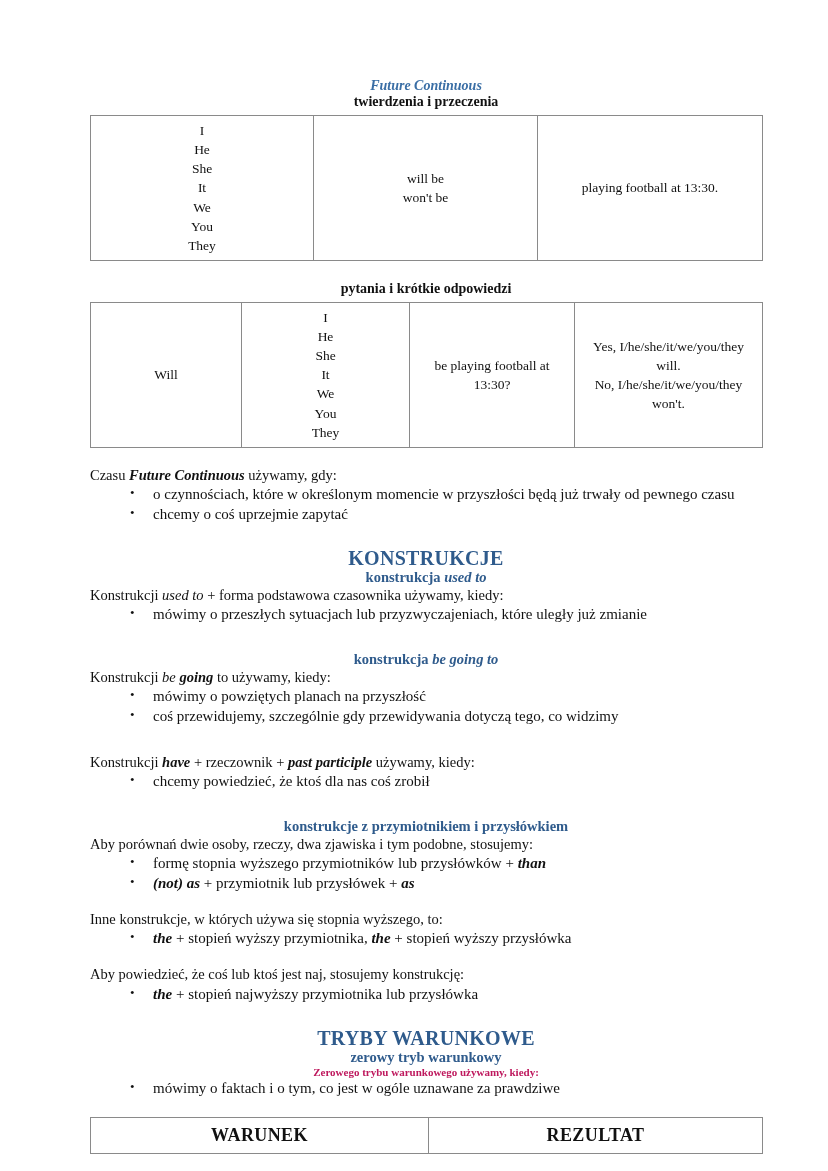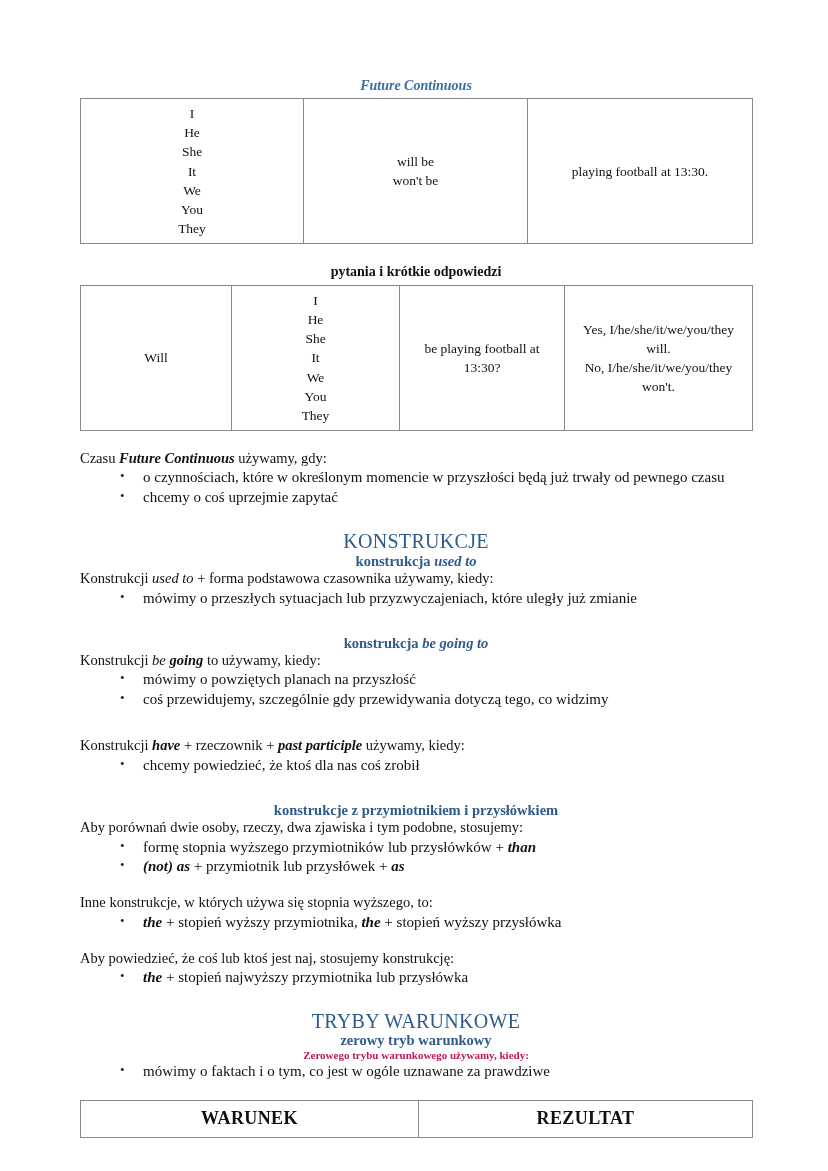--- a/index.html
+++ b/index.html
@@ -16,29 +16,29 @@
   }
   .page {
     position: relative;
     width: 828px;
     height: 1171px;
     box-sizing: border-box;
     padding: 0;
   }
   .content {
     position: absolute;
-    left: 80px;
+    left: 90px;
     top: 78px;
     width: 672px;
   }
 
   
   .h-blue-big {
     color: #2F5B8C;
-    font-weight: normal;
+    font-weight: bold;
     font-size: 20px;
     text-align: center;
     letter-spacing: 0.3px;
     line-height: 1.12;
   }
   .h-blue-mid {
     color: #2F5B8C;
     font-weight: bold;
     font-size: 14.5px;
     text-align: center;
@@ -122,20 +122,21 @@
   .gap-22 { height: 22px; }
   .gap-26 { height: 26px; }
 </style>
 </head>
 <body>
 
 <div class="page">
   <div class="content">
 
     <div class="h-blue-small-italic">Future Continuous</div>
+    <div class="h-black-center">twierdzenia i przeczenia</div>
     <div class="gap-4"></div>
 
     <table class="grid">
       <colgroup>
         <col style="width:223px">
           <col style="width:224px">
           <col style="width:225px">
       </colgroup>
       <tbody>
         <tr>

